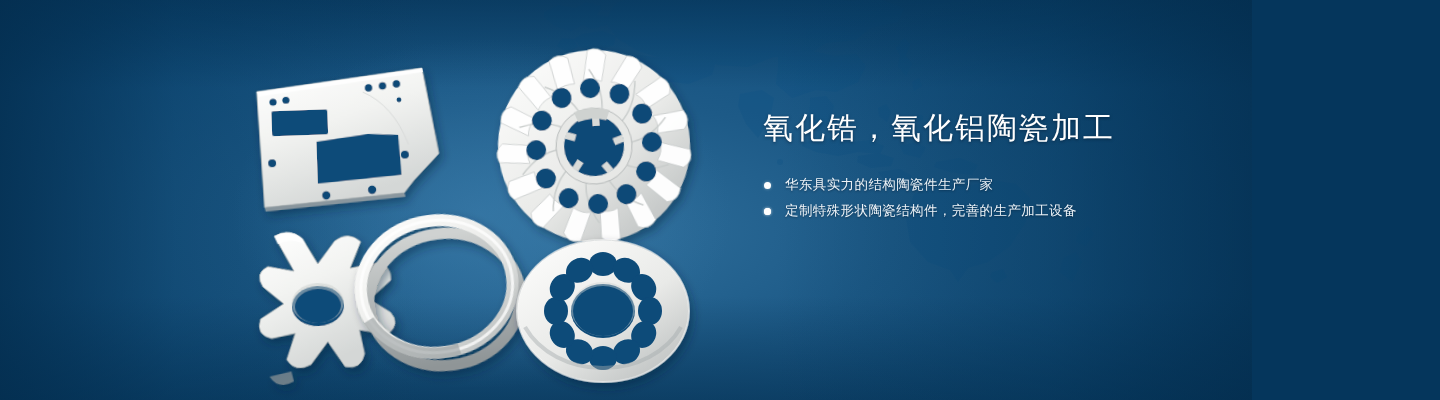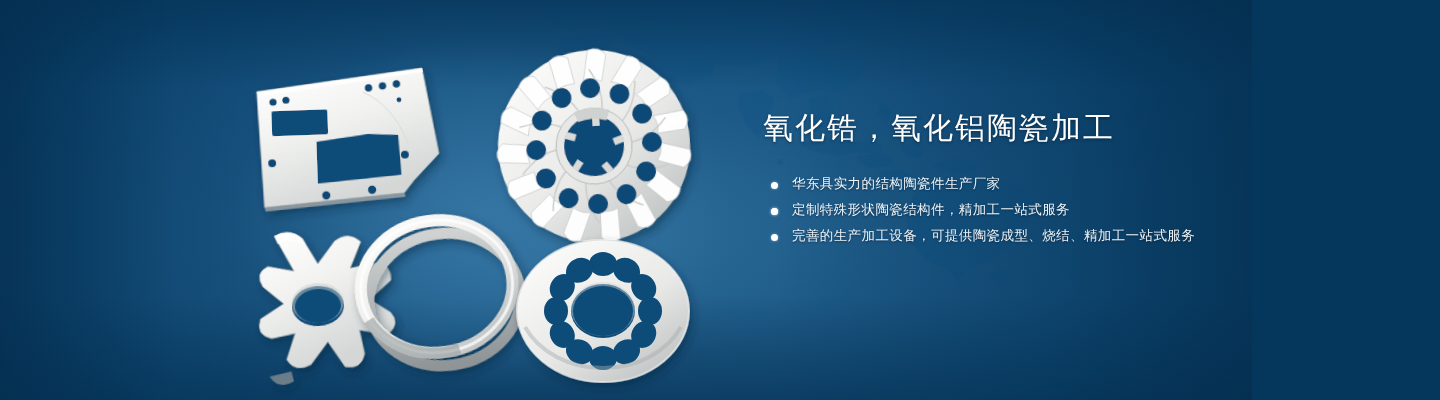--- a/index.html
+++ b/index.html
@@ -57,21 +57,21 @@
     font-size:30px;
     line-height:40px;
     letter-spacing:2px;
     font-weight:400;
     margin:0 0 26px 0;
     text-shadow:0 1px 3px rgba(0,20,40,.55);
     white-space:nowrap;
   }
   .features{
     list-style:none;
-    margin:8px; padding:0;font-family:Liberation Mono, monospace;
+    margin:1px; padding:0;
   }
   .features li{
     position:relative;
     padding-left:21px;
     color:#eef4f9;
     font-size:13.5px;
     line-height:22.5px;
     letter-spacing:.4px;
     margin-bottom:3.5px;
     text-shadow:0 1px 2px rgba(0,18,36,.5);
@@ -313,22 +313,18 @@
     <ul class="features">
       <li>
         <span class="dot"></span>
         <span>华东具实力的结构陶瓷件生产厂家</span>
       </li>
       <li>
         <span class="dot"></span>
       </li>
       <li>
         <span class="dot"></span>
-        <span>定制特殊形状陶瓷结构件，精加工一站式服务</span>
-      </li>
-      <li>
-        <span class="dot"></span>
-        <span>完善的生产加工设备，可提供陶瓷成型、烧结、精加工一站式服务</span>
+        <span>定制特殊形状陶瓷结构件，完善的生产加工设备</span>
       </li>
     </ul>
   </div>
 
 </div>
 
 </body></html>

